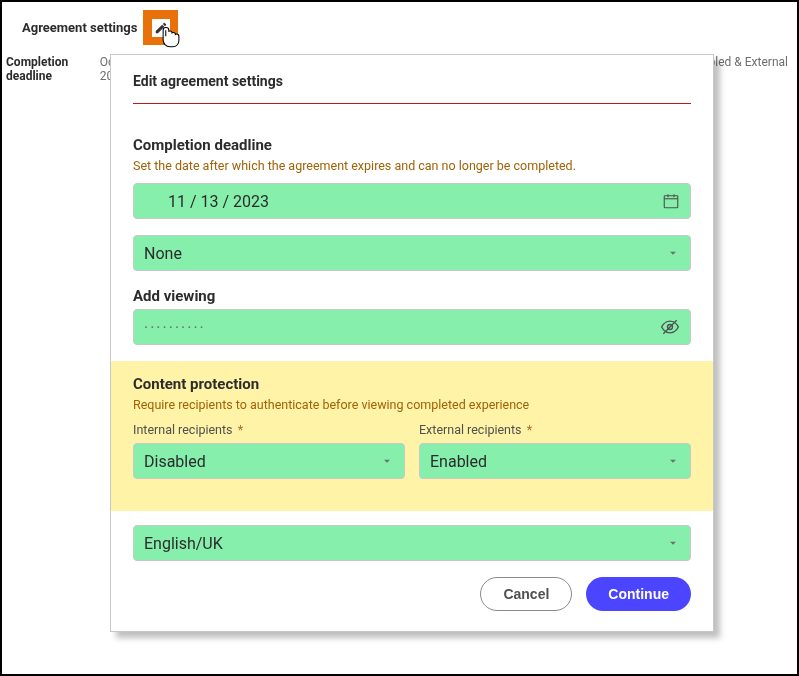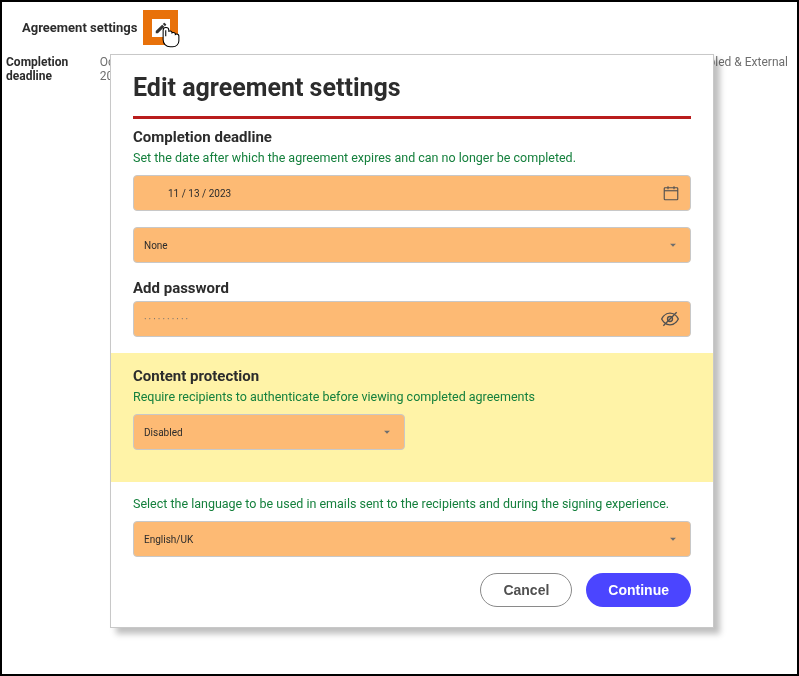--- a/index.html
+++ b/index.html
@@ -58,50 +58,50 @@
       left: 108px;
       top: 52px;
       width: 604px;
       background: #fff;
       border: 1px solid #c8c8c8;
       box-shadow: 6px 6px 6px rgba(0,0,0,0.25);
       padding: 18px 22px 20px 22px;
       z-index: 10;
     }
     .modal h1 {
-      font-size: 25px;
+      font-size: 14px;
       font-weight: 700;
       color: #2c2c2c;
       padding-bottom: 14px;
-      border-bottom: 3px solid #b91c1c;
-      margin-bottom: 9px;
+      border-bottom: 1px solid #b91c1c;
+      margin-bottom: 32px;
     }
     .section-title {
       font-size: 15px;
       font-weight: 700;
       color: #2c2c2c;
       margin-bottom: 4px;
     }
     .section-desc {
       font-size: 12.5px;
-      color: #15803d;
+      color: #a16207;
       margin-bottom: 10px;
     }
     .field-row {
       border: 1px solid #c8c8c8;
       border-radius: 4px;
       height: 36px;
       display: flex;
       align-items: center;
       padding: 0 10px;
-      font-size: 10px;
+      font-size: 16px;
       color: #2c2c2c;
       margin-bottom: 16px;
       position: relative;
-      background: #fdba74;
+      background: #86efac;
     }
     .field-row .right-icon {
       margin-left: auto;
       display: flex;
       align-items: center;
     }
     .select-caret svg { width: 14px; height: 14px; fill: #6e6e6e; }
     .highlight {
       background: #fff3a7;
       margin: 0 -22px 14px -22px;
@@ -206,52 +206,61 @@
 
   <div class="field-row">
     <span>None</span>
     <span class="right-icon select-caret">
       <svg viewBox="0 0 24 24">
           <path d="M7 10l5 5 5-5z"></path>
         </svg>
     </span>
   </div>
 
-  <div class="section-title">Add password</div>
+  <div class="section-title">Add viewing</div>
   <div class="field-row">
     <span class="pw-dots">··········</span>
     <span class="right-icon">
       <svg width="20" height="20" viewBox="0 0 24 24" fill="none" stroke="#505050" stroke-width="1.6">
           <path d="M2 12s3.5-7 10-7 10 7 10 7-3.5 7-10 7S2 12 2 12z"></path>
           <circle cx="12" cy="12" r="3"></circle>
           <line x1="4" y1="20" x2="20" y2="4"></line>
         </svg>
     </span>
   </div>
 
   <div class="highlight">
     <div class="section-title">Content protection</div>
-    <div class="section-desc">Require recipients to authenticate before viewing completed agreements</div>
+    <div class="section-desc">Require recipients to authenticate before viewing completed experience</div>
     <div class="two-col">
       <div>
+        <div class="sub-label"><span>Internal recipients</span> <span class="req">*</span></div>
         <div class="field-row" style="margin-bottom:14px;">
           <span>Disabled</span>
           <span class="right-icon select-caret">
               <svg viewBox="0 0 24 24">
                 <path d="M7 10l5 5 5-5z"></path>
               </svg>
             </span>
         </div>
       </div>
       <div>
+        <div class="sub-label"><span>External recipients</span> <span class="req">*</span></div>
+        <div class="field-row" style="margin-bottom:0;">
+          <span>Enabled</span>
+          <span class="right-icon select-caret">
+              <svg viewBox="0 0 24 24">
+                <path d="M7 10l5 5 5-5z"></path>
+              </svg>
+            </span>
+        </div>
       </div>
     </div>
   </div>
 
-  <div class="section-desc">Select the language to be used in emails sent to the recipients and during the signing experience.</div>
   <div class="field-row">
     <span>English/UK</span>
     <span class="right-icon select-caret">
         <svg viewBox="0 0 24 24">
           <path d="M7 10l5 5 5-5z"></path>
         </svg>
       </span>
   </div>
 
   <div class="button-row">

